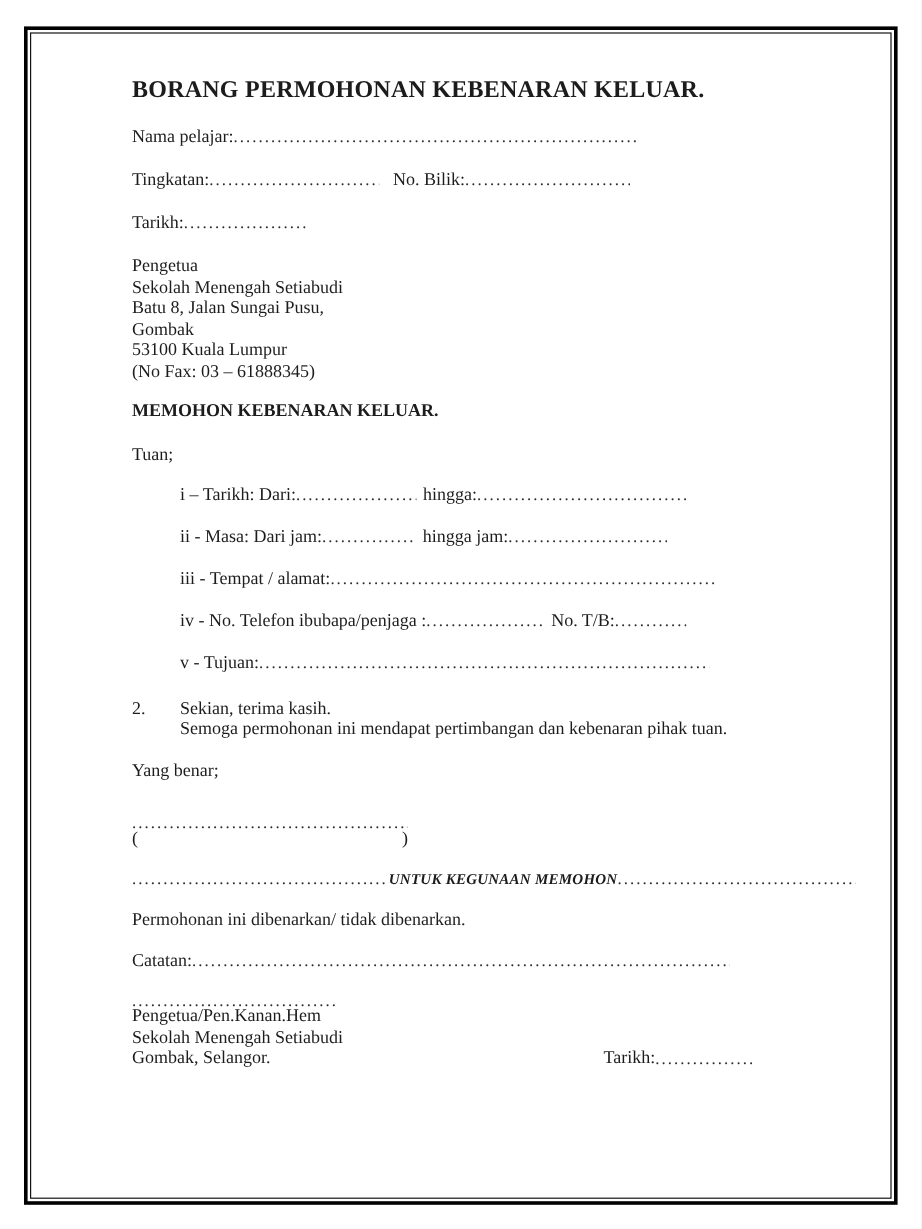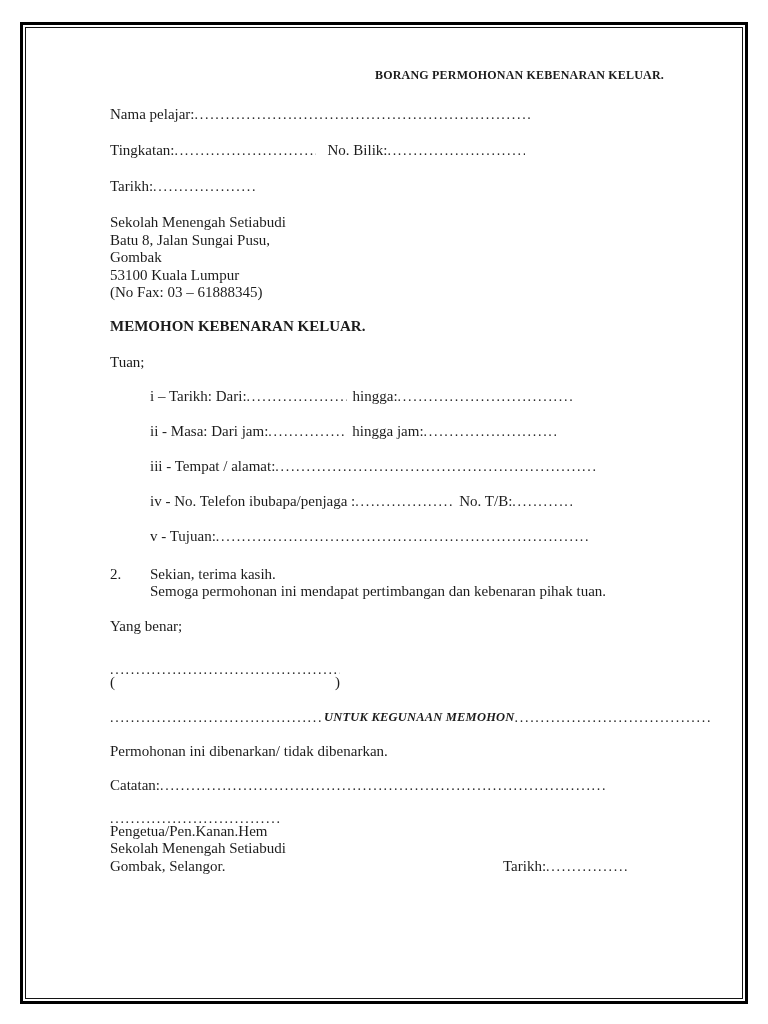--- a/index.html
+++ b/index.html
@@ -13,21 +13,21 @@
   }
   .frame-inner {
     position:absolute; left:2px; top:2px; right:2px; bottom:2px;
     border:1px solid #141414;
   }
   .content {
     position:absolute; left:0; top:0; right:0; bottom:0;
     padding:39px 78px 0 84px;
   }
   .t  { font-size:15px; line-height:17px; }
-  .title { font-size:12px; font-weight:bold; text-align:right; letter-spacing:0.2px; margin-bottom:22px; }
+  .title { font-size:20px; font-weight:bold; text-align:left; letter-spacing:0.2px; margin-bottom:22px; }
   .mb-f { margin-bottom:19px; }      
   .mb-p { margin-bottom:17px; }      
   .mb-i { margin-bottom:18px; }      
   .addr { line-height:17.5px; margin-bottom:16px; }
   .subject { font-weight:bold; margin-bottom:19px; }
   .intro { text-align:justify; margin-bottom:18px; }
   .row { white-space:nowrap; }
   .dots {
     display:inline-block; overflow:hidden; white-space:nowrap;
     font-size:14px; line-height:17px; height:17px;
@@ -77,20 +77,21 @@
 
         <div class="t row mb-f">
           <span>Tingkatan:</span><span class="dots w-ting">........................................</span><span class="gapBilik">No. Bilik:</span><span class="dots w-bilik">........................................</span>
         </div>
 
         <div class="t row mb-f">
           <span>Tarikh:</span><span class="dots w-tar">..............................</span>
         </div>
 
         <div class="t addr">
+          <div>Pengetua</div>
           <div>Sekolah Menengah Setiabudi</div>
           <div>Batu 8, Jalan Sungai Pusu,</div>
           <div>Gombak</div>
           <div>53100 Kuala Lumpur</div>
           <div>(No Fax: 03 – 61888345)</div>
         </div>
 
         <div class="t subject">MEMOHON KEBENARAN KELUAR.</div>
 
         <div class="t mb-p">Tuan;</div>

